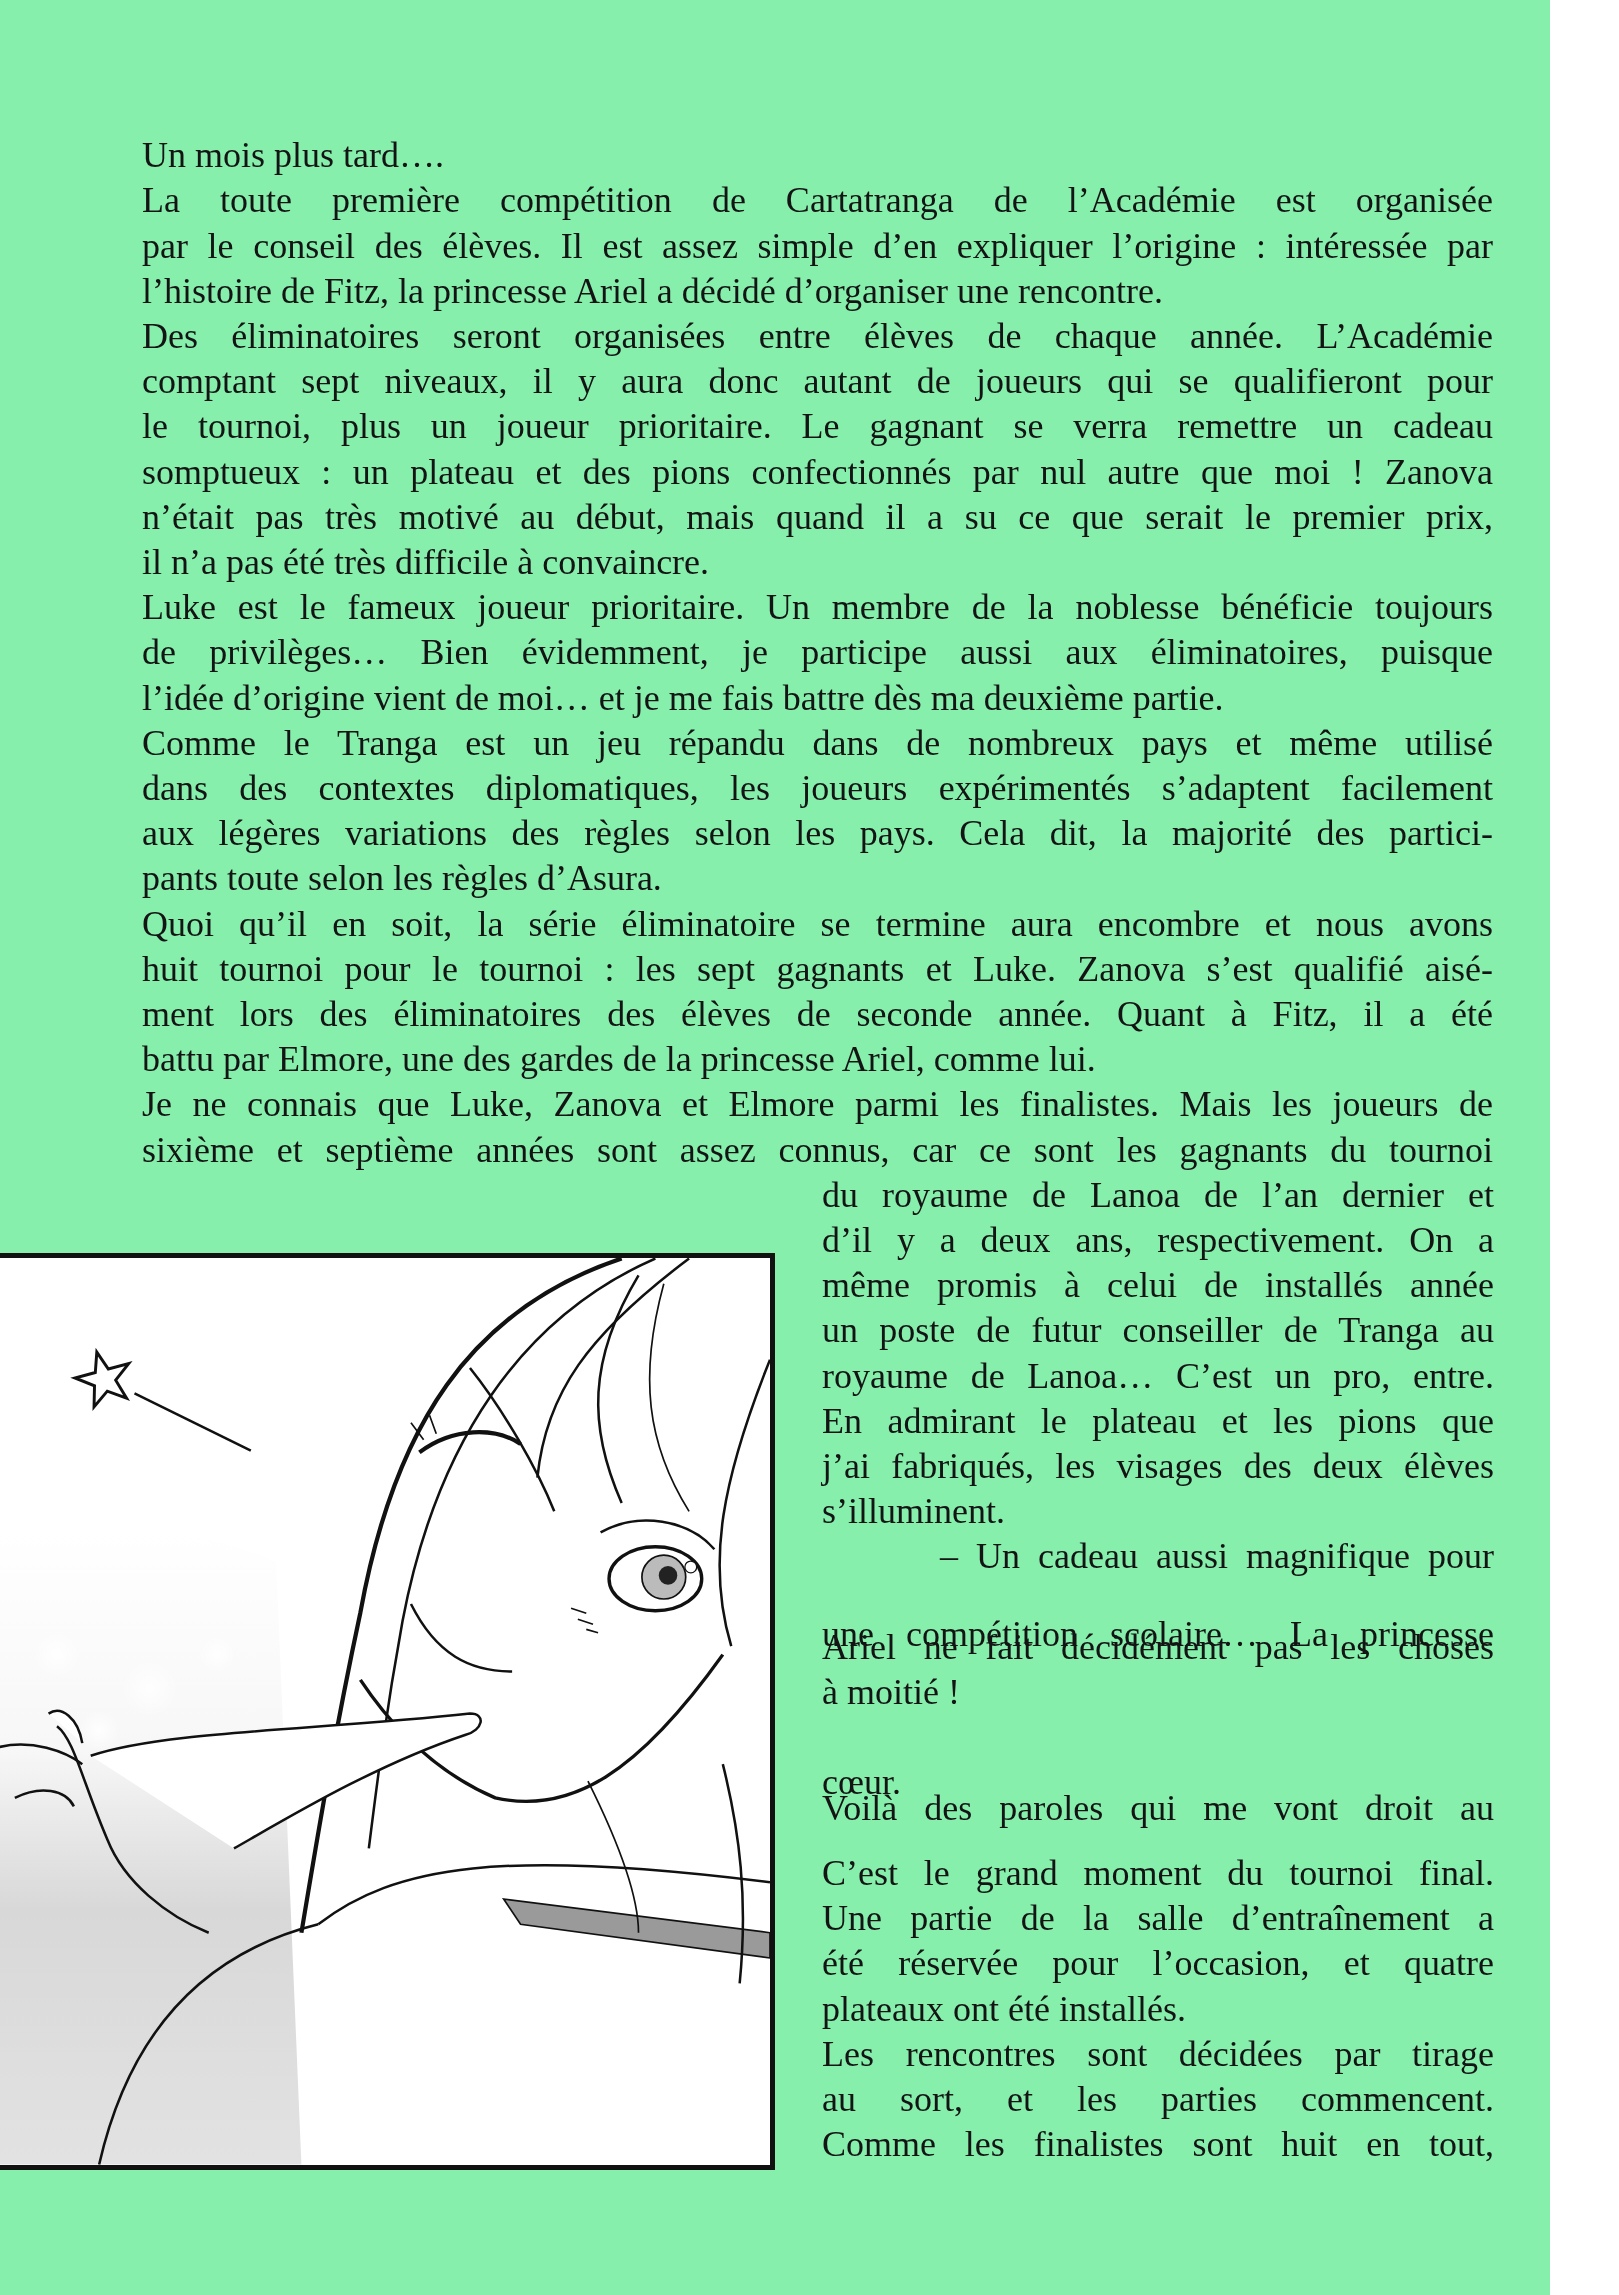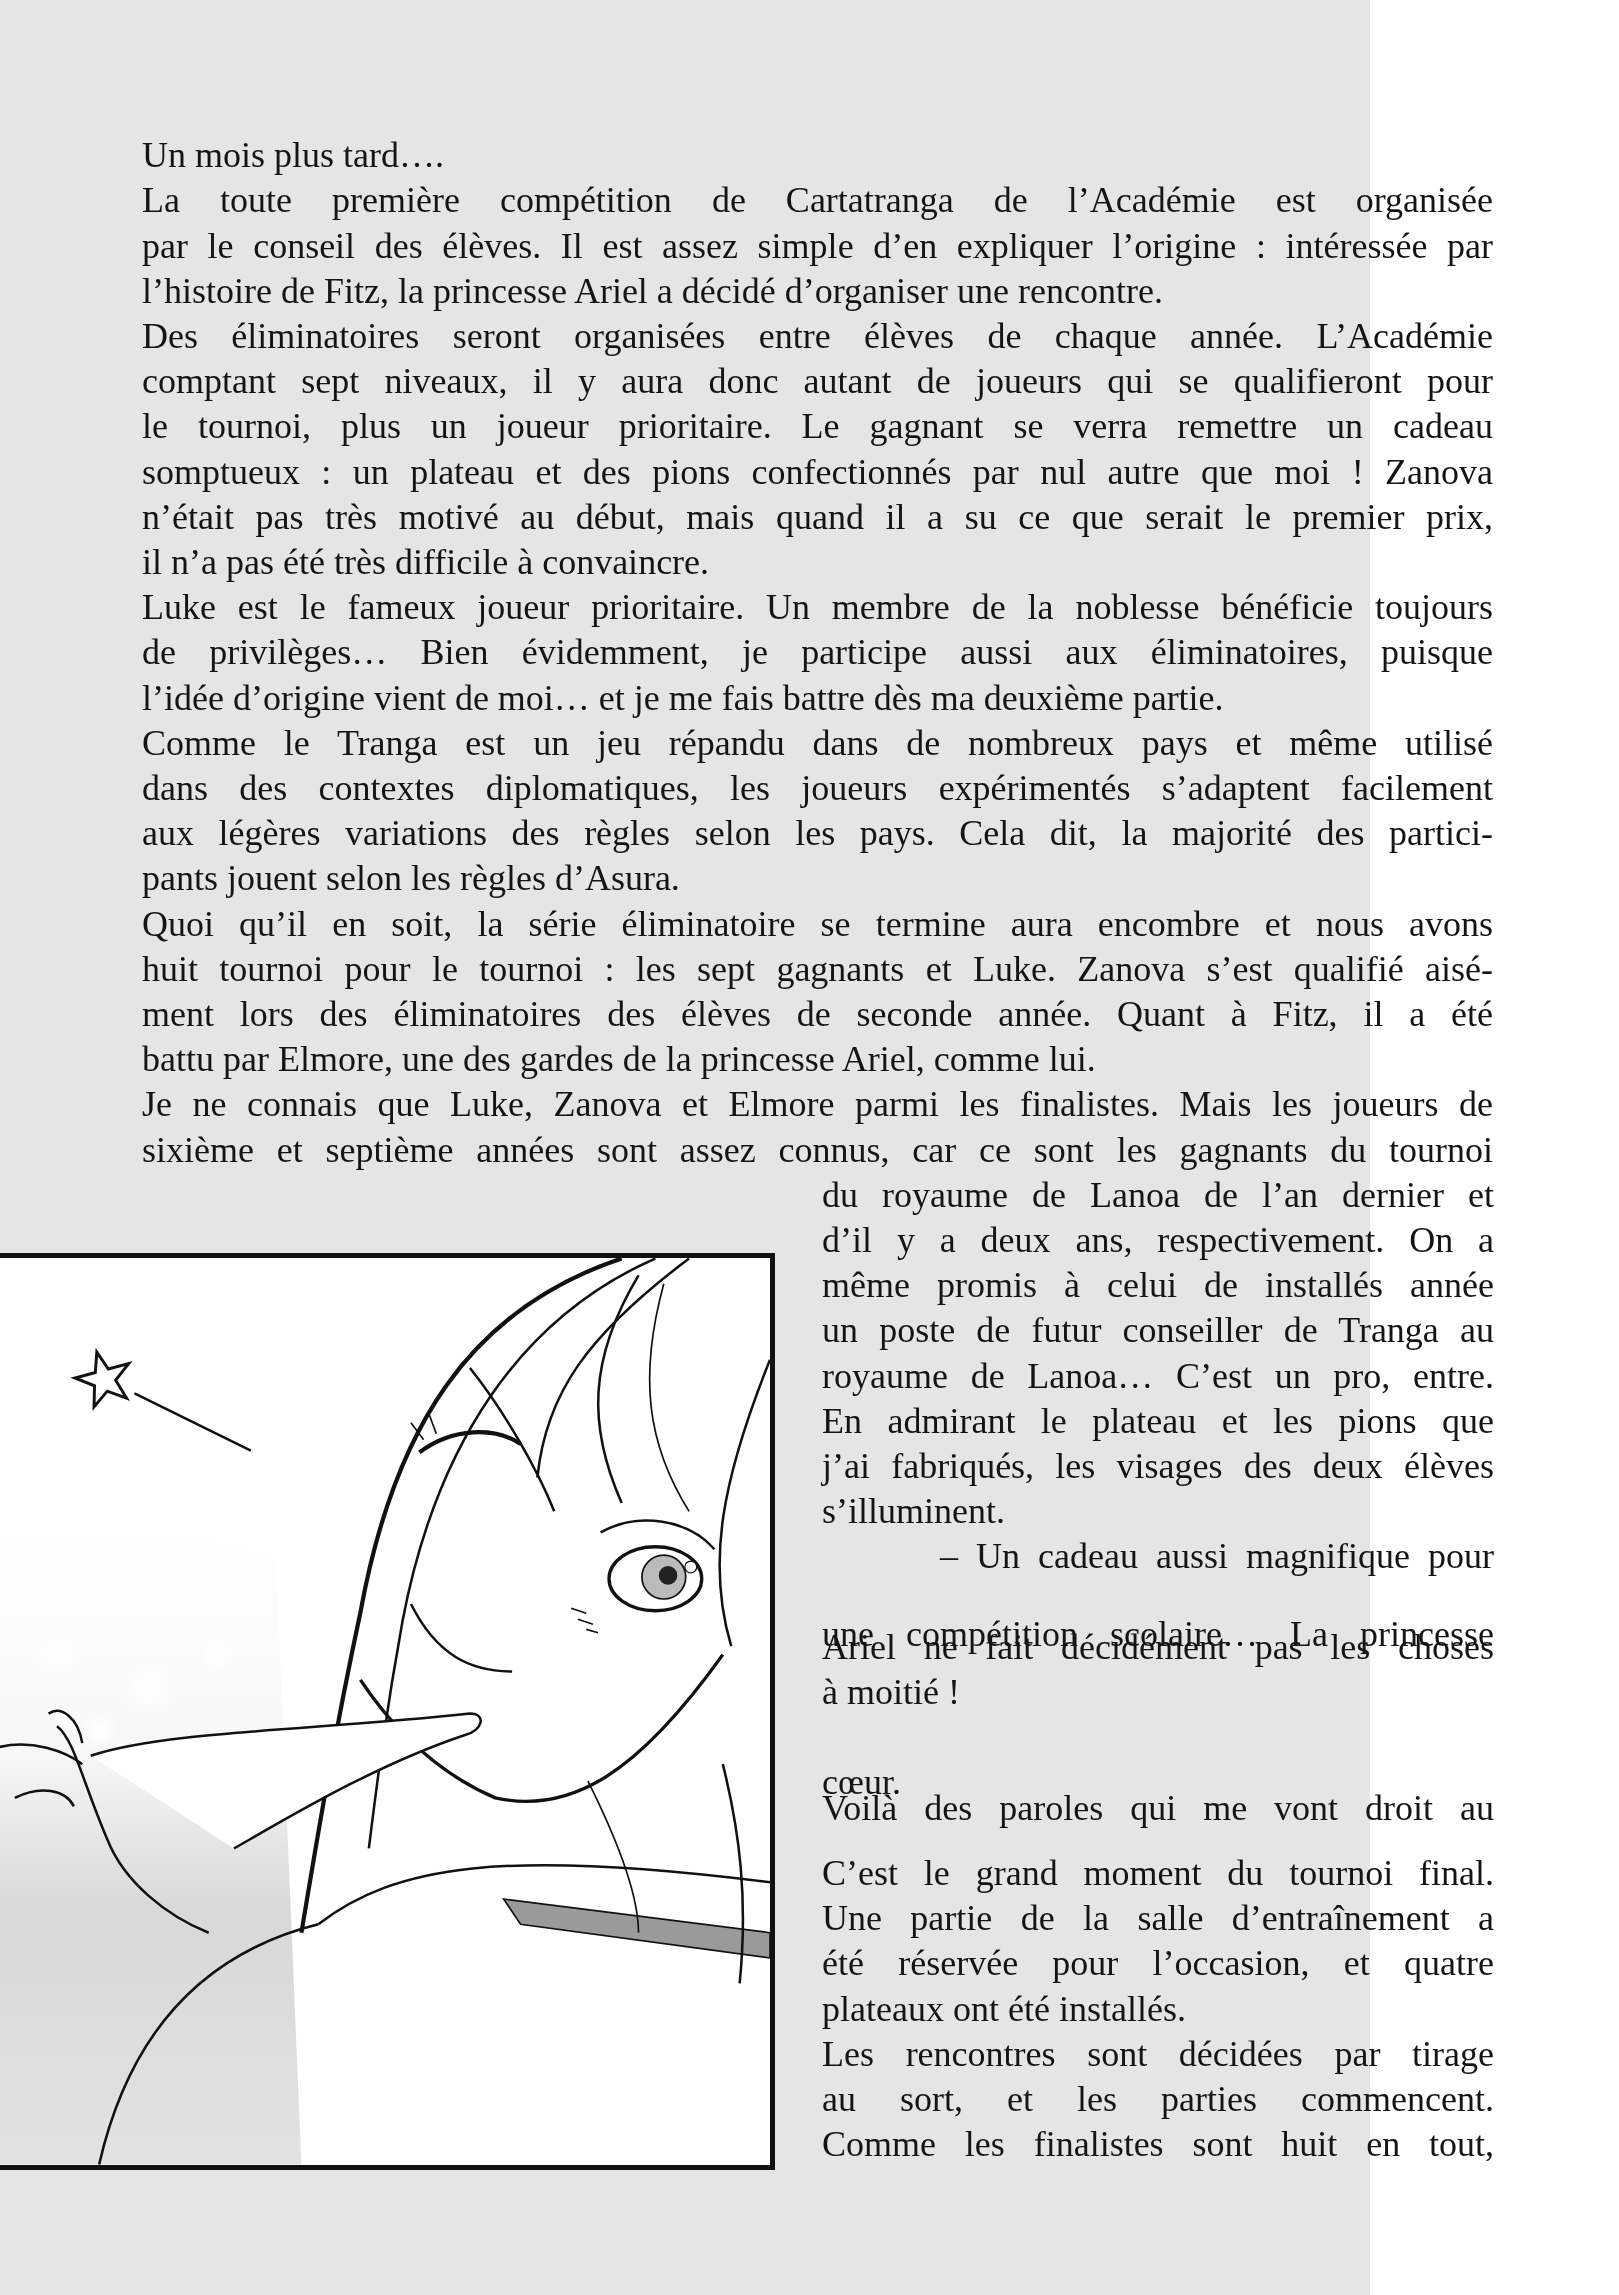--- a/index.html
+++ b/index.html
@@ -1,17 +1,17 @@
 <!DOCTYPE html>
 <html style="font-size:13.5px"><head>
 <meta charset="utf-8">
 <style>
   html, body { margin: 0; padding: 0; background: #ffffff; }
   body { width: 1619px; height: 2295px; position: relative; overflow: hidden; }
-  .page { position: absolute; left: 0; top: 0; width: 1370px; height: 2295px; background: #e5e5e5; }
+  .page { position: absolute; left: 0; top: 0; width: 1550px; height: 2295px; background: #86efac; }
   .textline {
     position: absolute;
     font-family: "Liberation Serif", "DejaVu Serif", serif;
     font-size: 36px;
     line-height: 45px;
     color: #141414;
     white-space: nowrap;
   }
   .full { left: 142px; width: 1351px; }
   .narrow { left: 822px; width: 672px; }
@@ -43,21 +43,21 @@
       <div class="textline full justify" style="top: 404px; white-space: normal;">le tournoi, plus un joueur prioritaire. Le gagnant se verra remettre un cadeau</div>
       <div class="textline full justify" style="top: 450px; white-space: normal;">somptueux : un plateau et des pions confectionnés par nul autre que moi ! Zanova</div>
       <div class="textline full justify" style="top: 495px; white-space: normal;">n’était pas très motivé au début, mais quand il a su ce que serait le premier prix,</div>
       <div class="textline full left" style="top: 540px; white-space: normal;">il n’a pas été très difficile à convaincre.</div>
       <div class="textline full justify" style="top: 585px; white-space: normal;">Luke est le fameux joueur prioritaire. Un membre de la noblesse bénéficie toujours</div>
       <div class="textline full justify" style="top: 630px; white-space: normal;">de privilèges… Bien évidemment, je participe aussi aux éliminatoires, puisque</div>
       <div class="textline full left" style="top: 676px; white-space: normal;">l’idée d’origine vient de moi… et je me fais battre dès ma deuxième partie.</div>
       <div class="textline full justify" style="top: 721px; white-space: normal;">Comme le Tranga est un jeu répandu dans de nombreux pays et même utilisé</div>
       <div class="textline full justify" style="top: 766px; white-space: normal;">dans des contextes diplomatiques, les joueurs expérimentés s’adaptent facilement</div>
       <div class="textline full justify" style="top: 811px; white-space: normal;">aux légères variations des règles selon les pays. Cela dit, la majorité des partici-</div>
-      <div class="textline full left" style="top: 856px; white-space: normal;">pants jouent selon les règles d’Asura.</div>
+      <div class="textline full left" style="top: 856px; white-space: normal;">pants toute selon les règles d’Asura.</div>
       <div class="textline full justify" style="top: 902px; white-space: normal;">Quoi qu’il en soit, la série éliminatoire se termine aura encombre et nous avons</div>
       <div class="textline full justify" style="top: 947px; white-space: normal;">huit tournoi pour le tournoi : les sept gagnants et Luke. Zanova s’est qualifié aisé-</div>
       <div class="textline full justify" style="top: 992px; white-space: normal;">ment lors des éliminatoires des élèves de seconde année. Quant à Fitz, il a été</div>
       <div class="textline full left" style="top: 1037px; white-space: normal;">battu par Elmore, une des gardes de la princesse Ariel, comme lui.</div>
       <div class="textline full justify" style="top: 1082px; white-space: normal;">Je ne connais que Luke, Zanova et Elmore parmi les finalistes. Mais les joueurs de</div>
       <div class="textline full justify" style="top: 1128px; white-space: normal;">sixième et septième années sont assez connus, car ce sont les gagnants du tournoi</div>
     </div>
 
   <div class="panel">
     <svg width="772" height="907" viewBox="0 0 916 1075">

